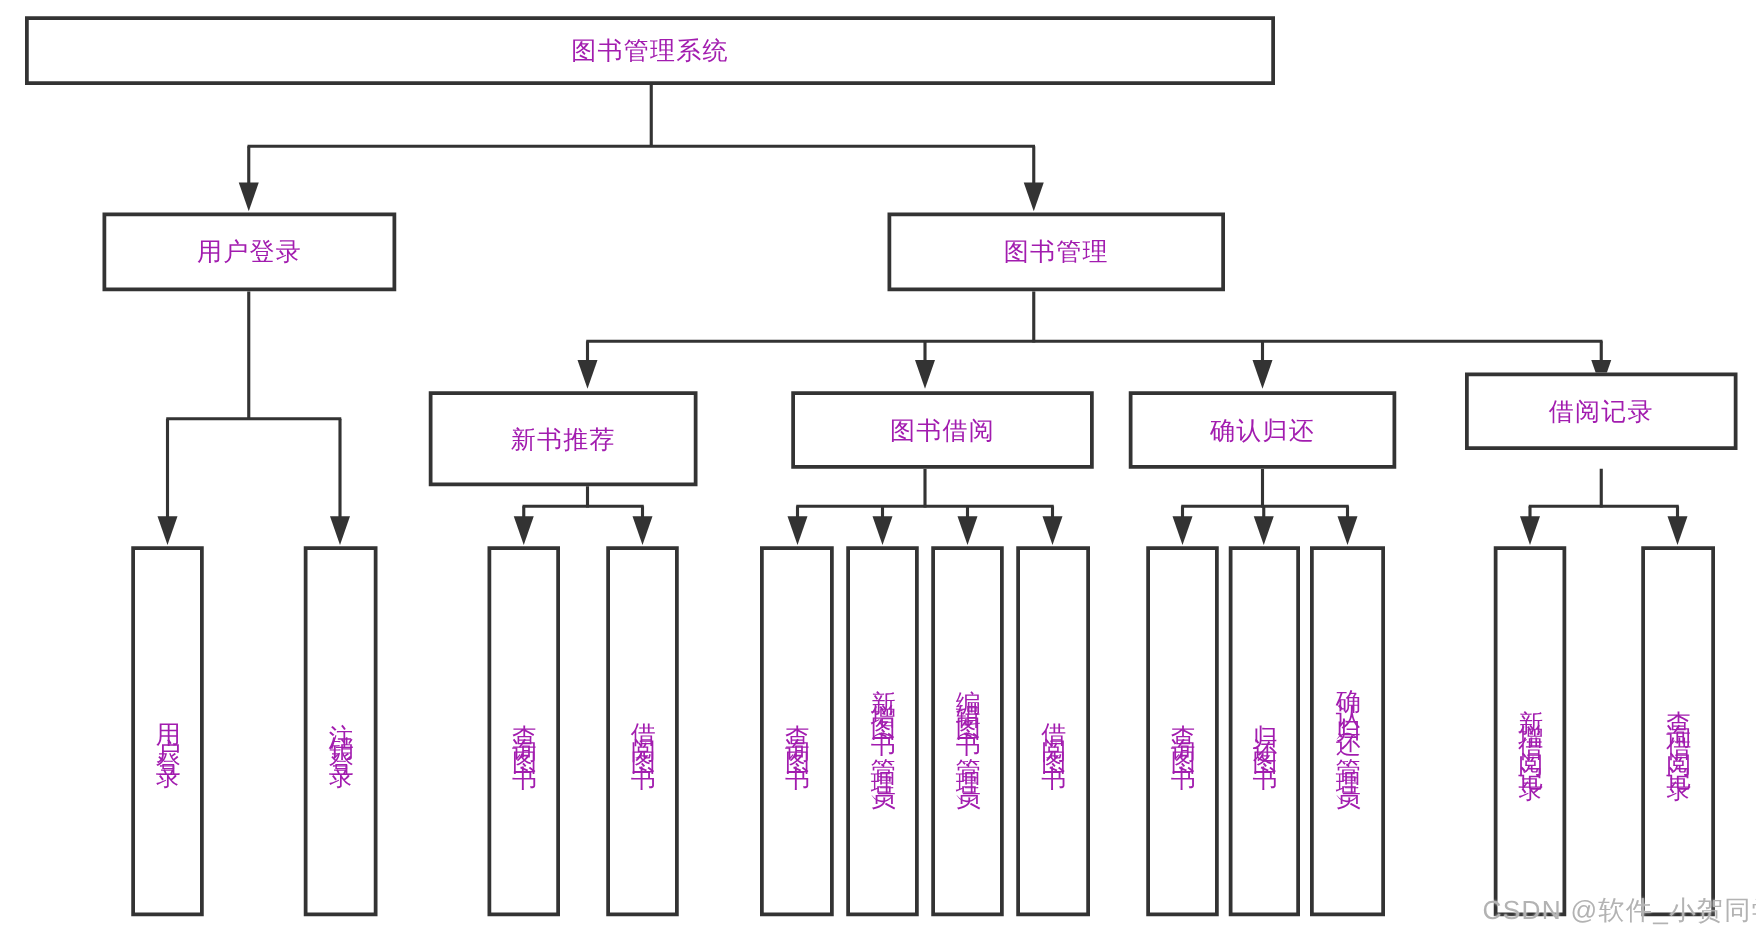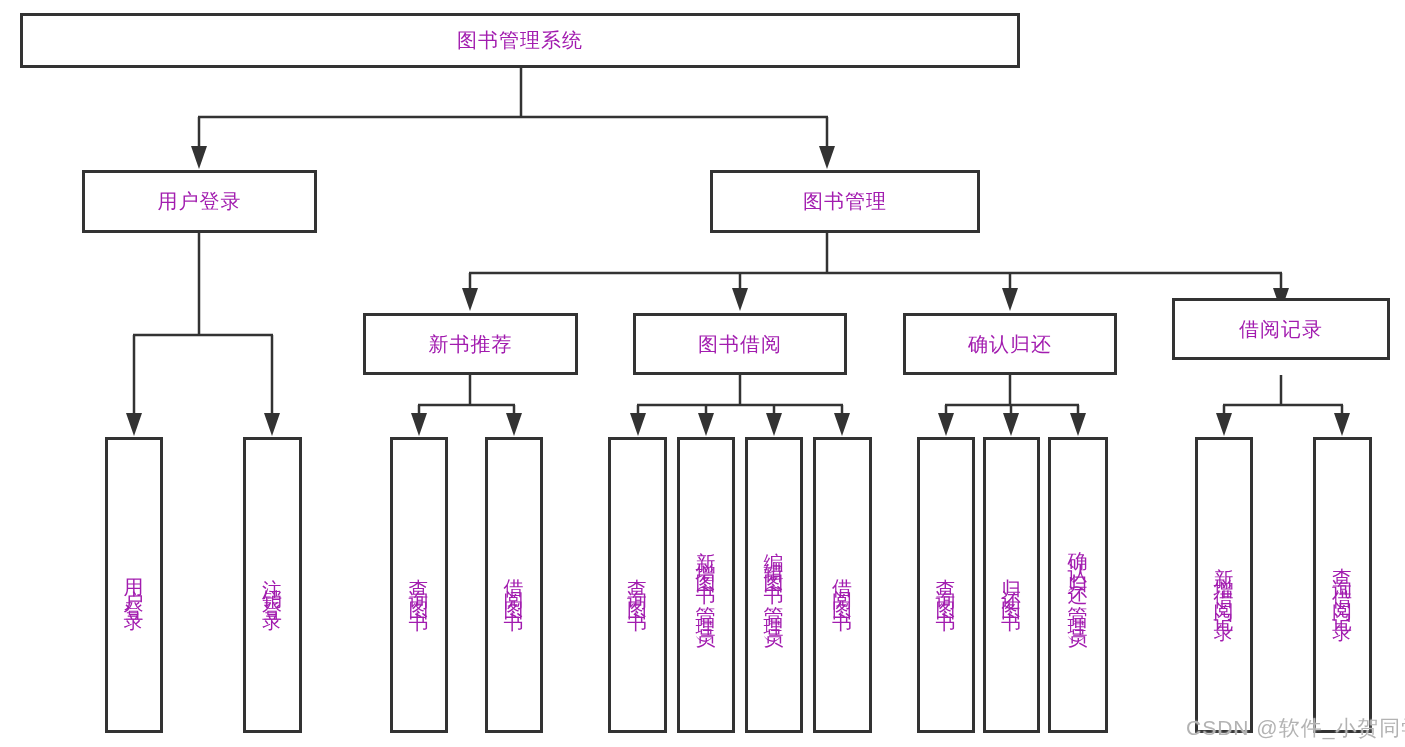--- a/index.html
+++ b/index.html
@@ -95,24 +95,24 @@
     <span>图书管理系统</span>
   </div>
 
   <div class="node h" style="left:82px;top:170px;width:235px;height:63px">
     <span>用户登录</span>
   </div>
   <div class="node h" style="left:710px;top:170px;width:270px;height:63px">
     <span>图书管理</span>
   </div>
 
-  <div class="node h" style="left:363px;top:313px;width:215px;height:62px">
+  <div class="node h" style="left:343px;top:313px;width:215px;height:76px">
     <span>新书推荐</span>
   </div>
-  <div class="node h" style="left:633px;top:313px;width:214px;height:62px">
+  <div class="node h" style="left:633px;top:313px;width:242px;height:62px">
     <span>图书借阅</span>
   </div>
   <div class="node h" style="left:903px;top:313px;width:214px;height:62px">
     <span>确认归还</span>
   </div>
   <div class="node h" style="left:1172px;top:298px;width:218px;height:62px">
     <span>借阅记录</span>
   </div>
 
   <div class="node v" style="left:105px;top:437px;width:58px;height:296px">

